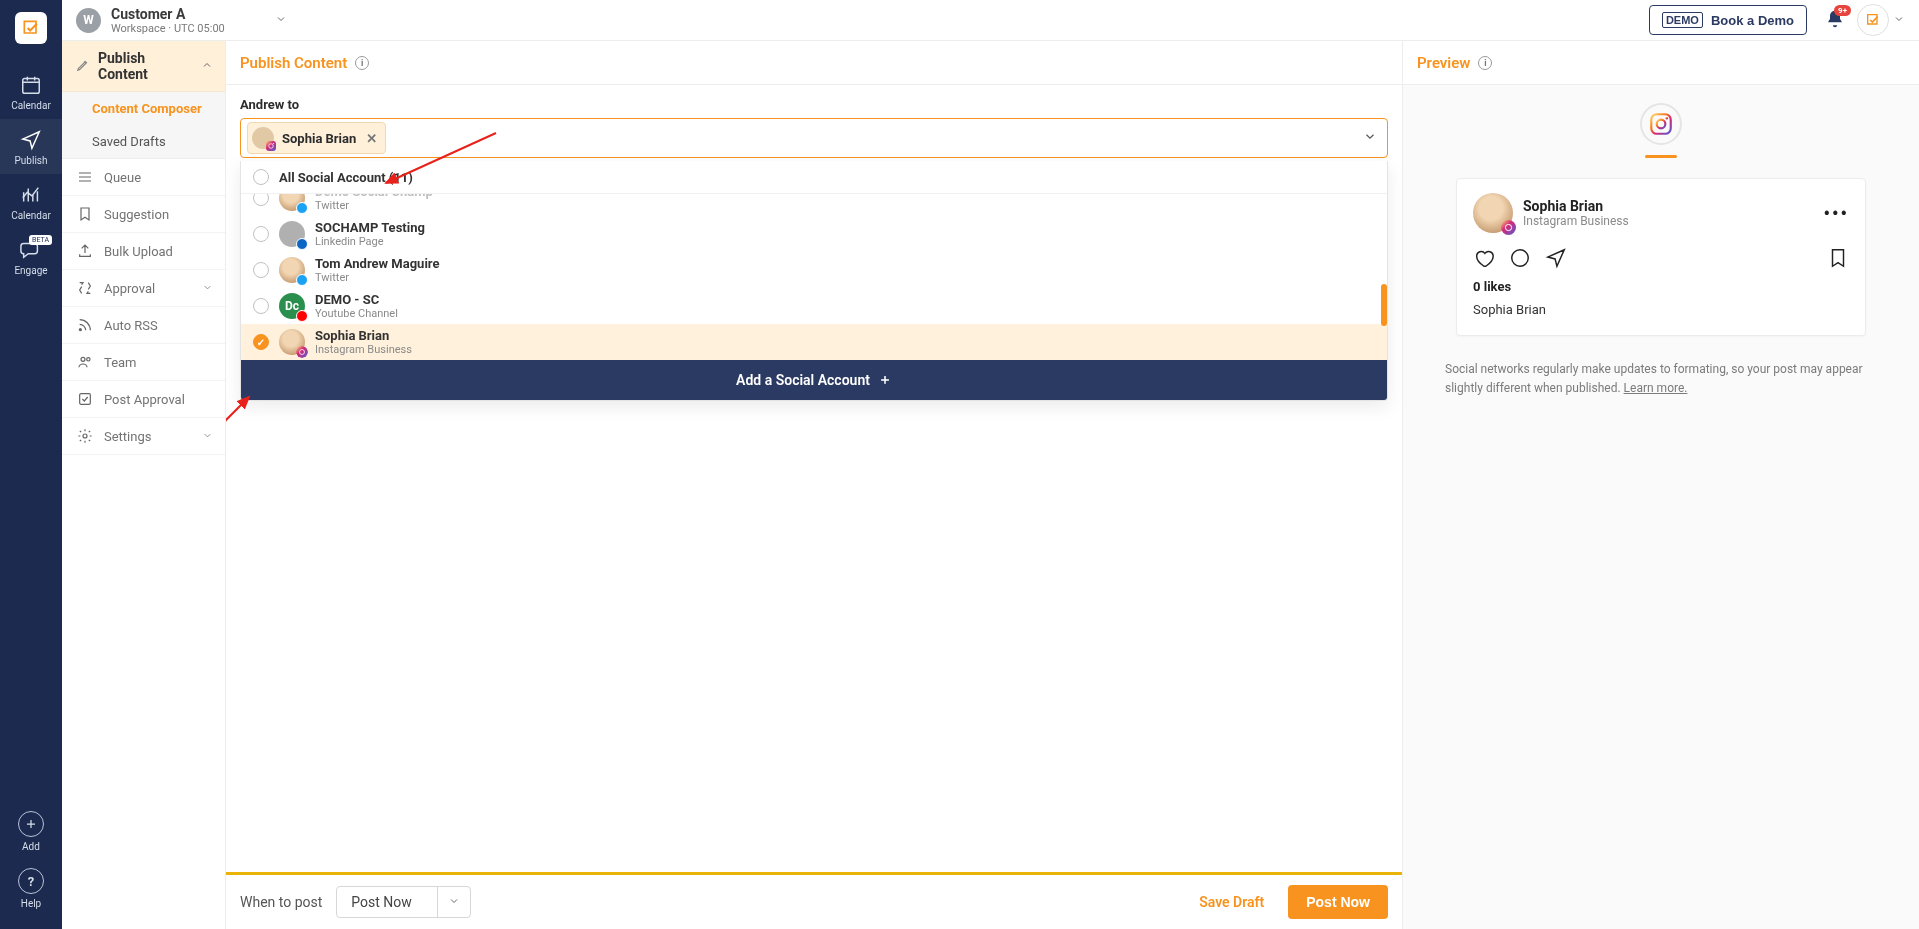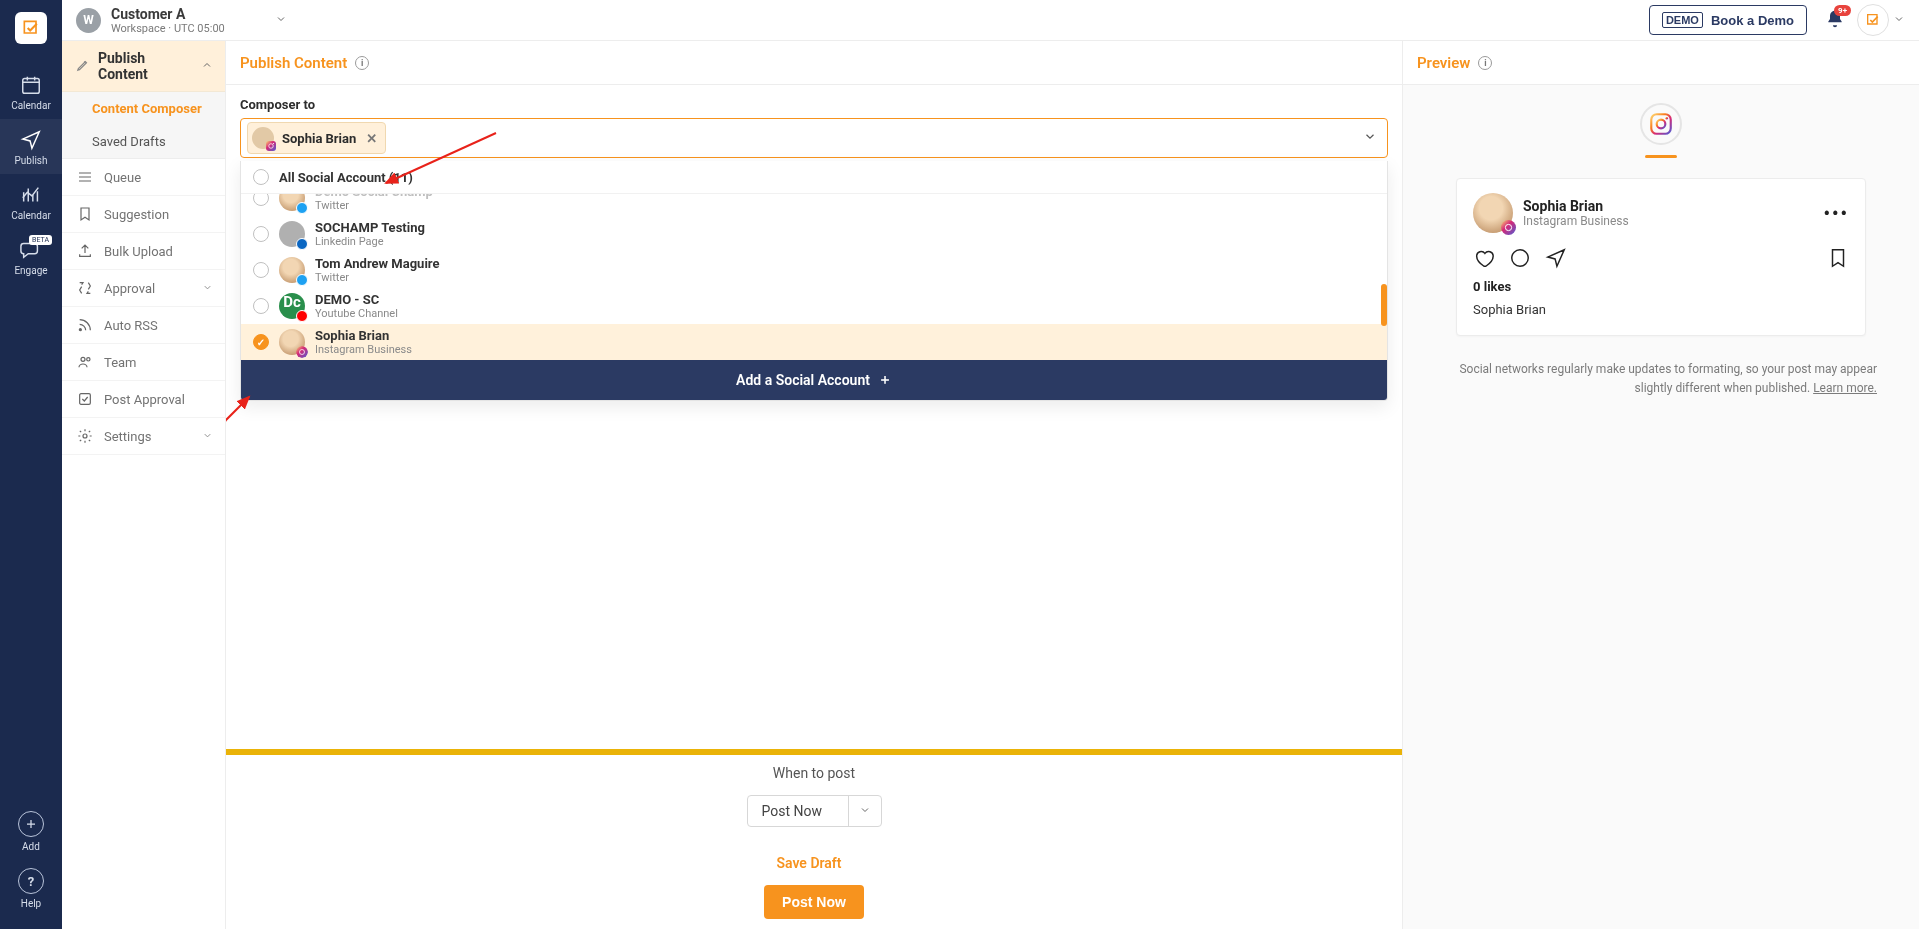--- a/index.html
+++ b/index.html
@@ -109,41 +109,41 @@
     z-index: 20;
   }
   .dd-top { padding: 8px 12px; display:flex; align-items:center; gap:10px; border-bottom:1px solid #f1f1f1;}
   .dd-list { overflow:auto; flex:1; position:relative;}
   .dd-row { padding: 4px 12px; display:flex; align-items:center; gap:10px; cursor:pointer;}
   .dd-row.selected { background:#fff1db;}
   .dd-row.cut-top .dd-text .dd-name { color:#c0c0c0; text-decoration:line-through; }
   .dd-radio { width:16px; height:16px; border:1.5px solid #c0c0c0; border-radius:50%; flex-shrink:0; display:flex; align-items:center; justify-content:center;}
   .dd-radio.checked { background:#f7931e; border-color:#f7931e;}
   .dd-radio.checked::after { content:"✓"; color:#fff; font-size:10px; font-weight:700;}
-  .dd-av { width:26px; height:26px; border-radius:50%; background:#d5d5d5; position:relative; flex-shrink:0; display:flex; align-items:flex-start; justify-content:center; color:#fff; font-weight:700; font-size:15px;}
+  .dd-av { width:26px; height:26px; border-radius:50%; background:#d5d5d5; position:relative; flex-shrink:0; display:flex; align-items:center; justify-content:center; color:#fff; font-weight:700; font-size:12px;}
   .dd-av .mini-badge { position:absolute; right:-3px; bottom:-3px; width:12px; height:12px; border-radius:50%;}
   .mini-tw { background:#1da1f2; border:1.5px solid #fff;}
   .mini-li { background:#0a66c2; border:1.5px solid #fff;}
   .mini-yt { background:#ff0000; border:1.5px solid #fff; border-radius:3px;}
   .mini-ig-b { width:12px; height:12px;}
   .dd-text .dd-name { font-weight:700; font-size:13px; color:#333;}
   .dd-text .dd-sub { font-size:11px; color:#8a8a8a;}
   .dd-add {
     background:#2b3a63; color:#fff; text-align:center; padding:11px; font-weight:600; font-size:14px;
     display:flex; align-items:center; justify-content:center; gap:8px; cursor:pointer;
   }
   .dd-thumb { position:absolute; right:0; bottom:34px; width:6px; height:42px; background:#f7931e; border-radius:3px;}
 
   
   .arrow-svg { position:absolute; pointer-events:none; z-index:25; }
 
   
   .mid-footer {
-    border-top:6px solid #eab308; padding: 10px 14px;
-    display:flex; align-items:center; gap:14px; background:#fff;flex-direction:column;
+    border-top:3px solid #eab308; padding: 10px 14px;
+    display:flex; align-items:center; gap:14px; background:#fff;
   }
   .when-lbl { font-size:14px; color:#555;}
   .when-select {
     display:flex; align-items:center; border:1px solid #d7d7d7; border-radius:4px; overflow:hidden;
   }
   .when-select .val { padding: 7px 14px; font-size:14px; color:#444; min-width:100px; cursor:pointer;}
   .when-select .caret-cell { padding: 7px 10px; border-left:1px solid #d7d7d7; cursor:pointer; color:#666;}
   .mid-footer .grow { flex:1;}
   .draft-link { color:#f7931e; font-weight:600; font-size:14px; margin-right:10px; cursor:pointer;}
   .post-btn { background:#f7931e; color:#fff; font-weight:700; font-size:14px; border:none; border-radius:4px; padding:9px 18px; cursor:pointer;}
@@ -167,21 +167,21 @@
   .ig-av { width:40px; height:40px; border-radius:50%; background:#e0c6a4; position:relative; display:flex; align-items:center; justify-content:center;}
   .ig-av .mini-ig-b2 { position:absolute; right:-3px; bottom:-2px; width:15px; height:15px;}
   .ig-card-head .name { font-weight:700; font-size:14px; color:#222;}
   .ig-card-head .sub { font-size:12px; color:#8a8a8a;}
   .ig-more { margin-left:auto; color:#222; font-size:18px; letter-spacing:2px; cursor:pointer; font-weight:700;}
   .ig-actions { display:flex; align-items:center; gap:14px; margin-bottom:10px;}
   .ig-actions .grow { flex:1;}
   .ig-actions svg { width:22px; height:22px; stroke:#222; stroke-width:1.6; fill:none; cursor:pointer;}
   .ig-likes { font-size:13px; font-weight:700; color:#222; margin-bottom:8px;}
   .ig-caption { font-size:13px; color:#333;}
-  .preview-note { font-size:12px; color:#7b7b7b; text-align:right; margin-top:24px; line-height:1.6; padding:0 24px;}
+  .preview-note { font-size:12px; color:#7b7b7b; text-align:left; margin-top:24px; line-height:1.6; padding:0 24px;}
   .preview-note .learn { color:#7b7b7b; text-decoration:underline; cursor:pointer;}
 
   
   .face-av {
     background: radial-gradient(circle at 45% 38%, #f2d6b3 0%, #f2d6b3 35%, #c89e74 75%);
   }
   .av-green { background:#2a8f4c;}
   .av-gray { background:#b0b0b0;}
 </style>
 </head>
@@ -372,21 +372,21 @@
   </div>
 </div>
 
 <div class="main">
   <div class="mid-col">
     <div class="col-header">
       <span class="title">Publish Content</span>
       <span class="info-i">i</span>
     </div>
     <div class="mid-body">
-      <div class="label-s">Composer to</div>
+      <div class="label-s">Andrew to</div>
       <div class="selector-box">
         <div class="chip">
           <div class="chip-av face-av">
             <svg class="mini-ig" viewBox="0 0 24 24">
               <defs>
                   <linearGradient id="igg1" x1="0" y1="0" x2="1" y2="1">
                     <stop offset="0" stop-color="#feda75"></stop>
                     <stop offset="0.4" stop-color="#d62976"></stop>
                     <stop offset="1" stop-color="#4f5bd5"></stop>
                   </linearGradient>

